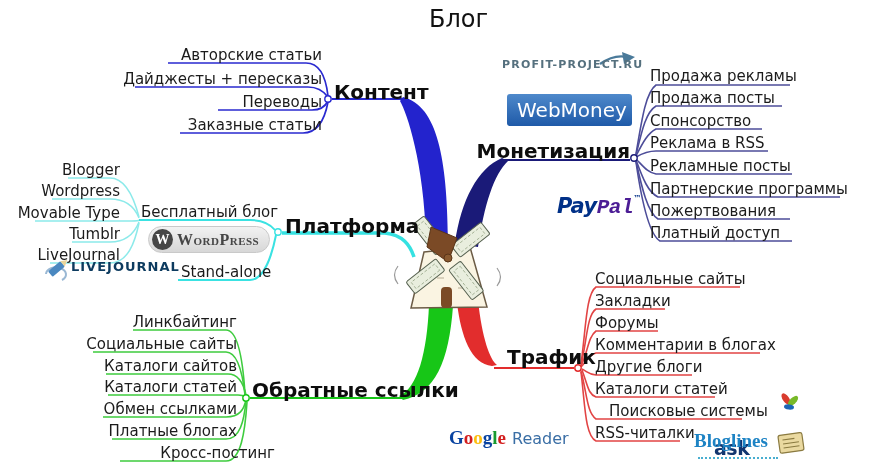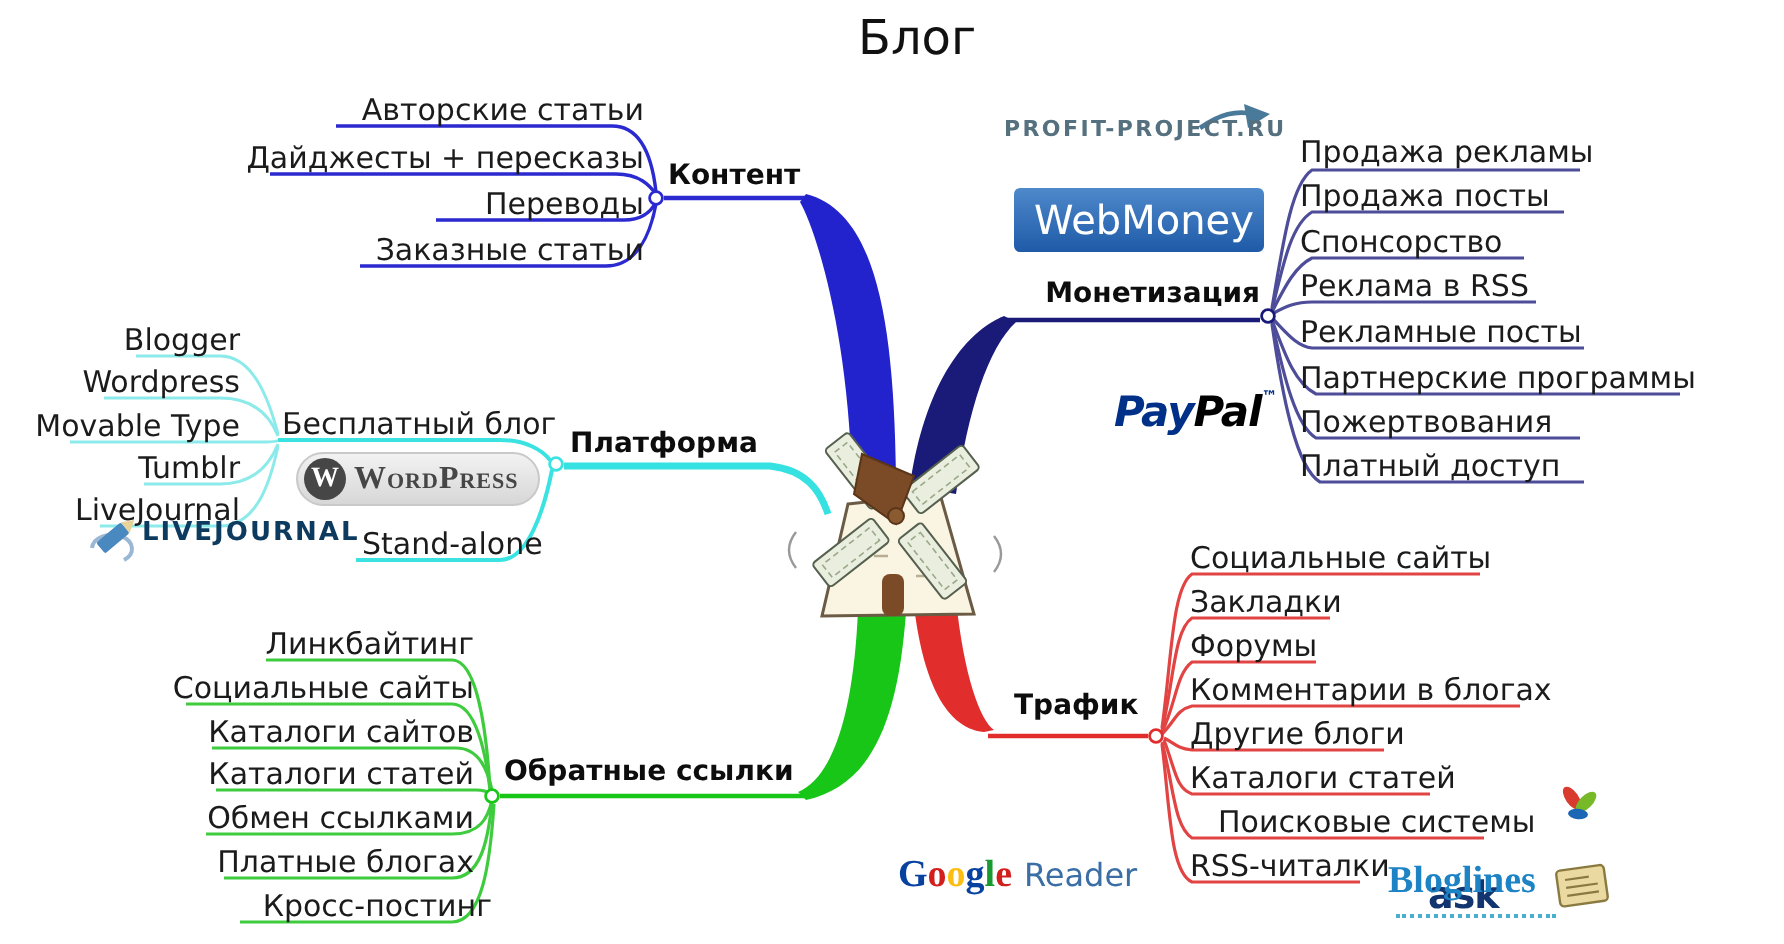--- a/index.html
+++ b/index.html
@@ -1,32 +1,32 @@
 <!DOCTYPE html>
 <html><head>
 <meta charset="utf-8">
 <style>
   html,body{margin:0;padding:0;background:#fff;}
   .stage{position:relative;width:892px;height:472px;background:#fff;overflow:hidden;
          font-family:"DejaVu Sans",sans-serif;color:#1b1b1b;}
   .stage svg.lines{position:absolute;left:0;top:0;}
   .t{position:absolute;white-space:nowrap;font-size:15px;line-height:16px;color:#1b1b1b;}
-  .branch{position:absolute;white-space:nowrap;font-size:14px;font-weight:bold;color:#0d0d0d;}
+  .branch{position:absolute;white-space:nowrap;font-size:20px;font-weight:bold;color:#0d0d0d;}
   .title{position:absolute;left:429px;top:5px;font-size:24px;color:#111;}
   .bill{fill:#e9eede;stroke:#55604f;stroke-width:1;}
   .bill-inner{fill:none;stroke:#9aa88a;stroke-width:0.8;stroke-dasharray:3 2;}
   
   .logo{position:absolute;white-space:nowrap;}
   .pp-text{left:502px;top:58px;font-size:11px;font-weight:bold;letter-spacing:1.2px;color:#55707e;}
   .wm-box{left:507px;top:94px;width:125px;height:32px;border-radius:3px;
           background:linear-gradient(180deg,#4e89cb,#1f5aa8);display:flex;align-items:center;
           padding-left:10px;box-sizing:border-box;}
   .wm-text{color:#fff;font-size:20px;font-weight:normal;text-align:right;}
   .paypal{left:557px;top:194px;font-size:21px;font-weight:bold;font-style:italic;letter-spacing:-0.5px;}
-  .paypal .pay{color:#003087;} .paypal .pal{color:#000000;}
+  .paypal .pay{color:#003087;} .paypal .pal{color:#4c1d95;font-family:Liberation Mono, monospace;}
   .paypal .tm{font-size:8px;vertical-align:top;font-style:normal;color:#003087;}
   .lj{left:42px;top:259px;display:flex;align-items:center;gap:3px;}
   .lj-text{font-size:13px;font-weight:bold;letter-spacing:1px;color:#0d3b5f;text-transform:uppercase;}
   .wp{left:148px;top:226px;height:27px;padding:0 10px 0 3px;border-radius:14px;
       background:linear-gradient(180deg,#f2f2f2,#d7d7d7);display:flex;align-items:center;gap:4px;
       border:1px solid #c9c9c9;box-sizing:border-box;}
   .wp-circle{width:21px;height:21px;border-radius:50%;background:#464646;color:#fff;
              font-family:"Liberation Serif",serif;font-weight:bold;font-size:14px;
              display:flex;align-items:center;justify-content:center;}
   .wp-text{font-family:"Liberation Serif",serif;font-variant:small-caps;font-weight:bold;
@@ -202,21 +202,21 @@
   <div class="t" style="right:772px;top:226px">Tumblr</div>
   <div class="t" style="right:772px;top:247px">LiveJournal</div>
 
   <div class="branch" style="left:252px;top:378px">Обратные ссылки</div>
   <div class="t" style="right:655px;top:314px">Линкбайтинг</div>
   <div class="t" style="right:655px;top:336px">Социальные сайты</div>
   <div class="t" style="right:655px;top:358px">Каталоги сайтов</div>
   <div class="t" style="right:655px;top:379px">Каталоги статей</div>
   <div class="t" style="right:655px;top:401px">Обмен ссылками</div>
   <div class="t" style="right:655px;top:423px">Платные блогах</div>
-  <div class="t" style="right:646px;top:445px">Кросс-постинг</div>
+  <div class="t" style="right:617px;top:445px">Кросс-постинг</div>
 
   <div class="branch" style="left:507px;top:345px">Трафик</div>
   <div class="t" style="left:595px;top:271px">Социальные сайты</div>
   <div class="t" style="left:595px;top:293px">Закладки</div>
   <div class="t" style="left:595px;top:315px">Форумы</div>
   <div class="t" style="left:595px;top:337px">Комментарии в блогах</div>
   <div class="t" style="left:595px;top:359px">Другие блоги</div>
   <div class="t" style="left:595px;top:381px">Каталоги статей</div>
   <div class="t" style="left:609px;top:403px">Поисковые системы</div>
   <div class="t" style="left:595px;top:425px">RSS-читалки</div>

